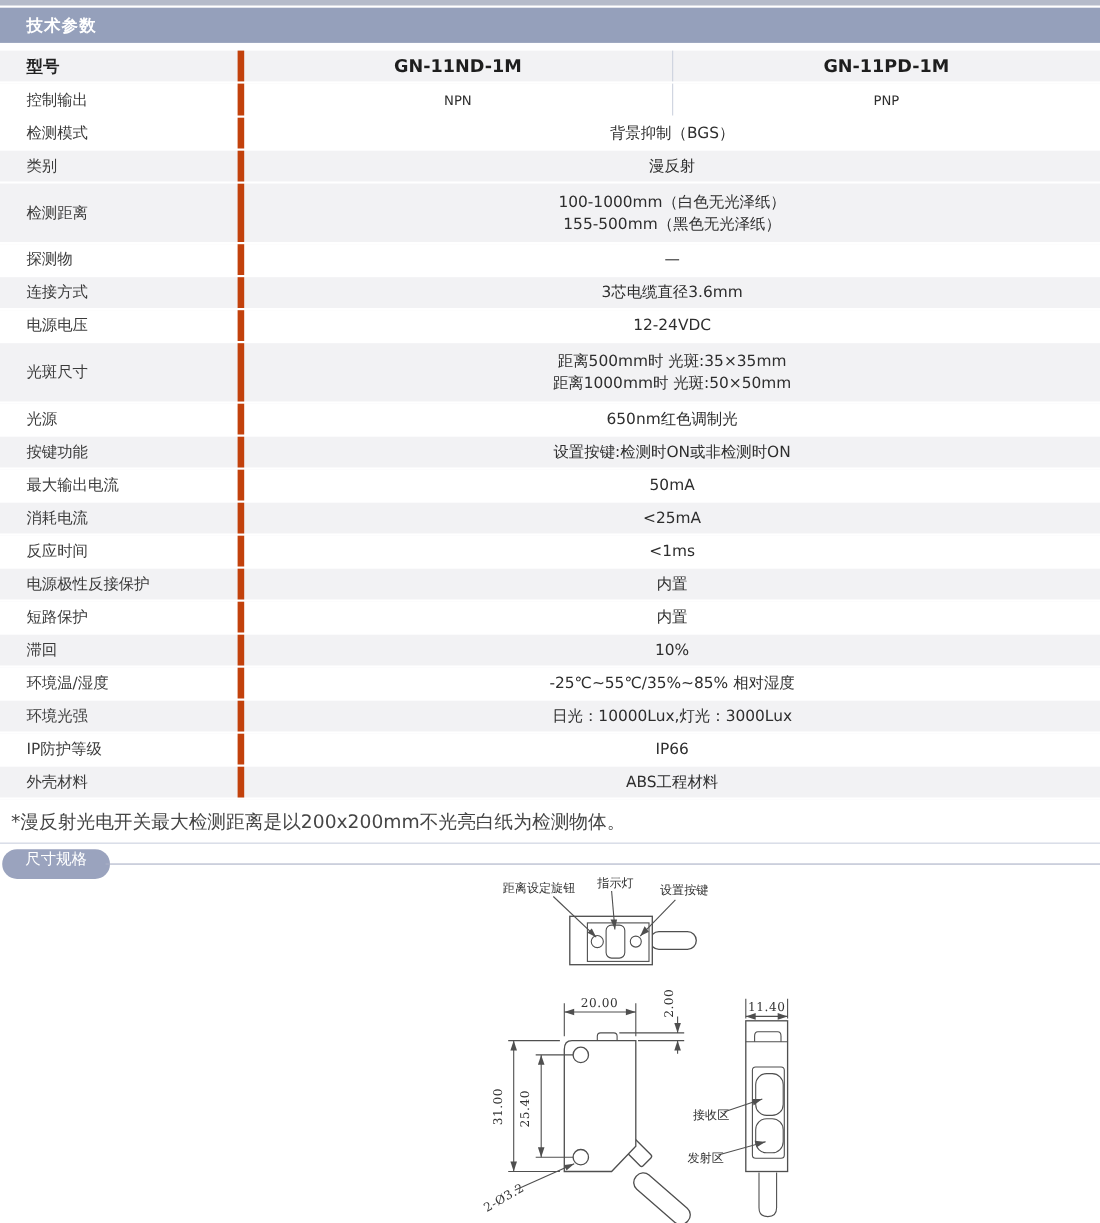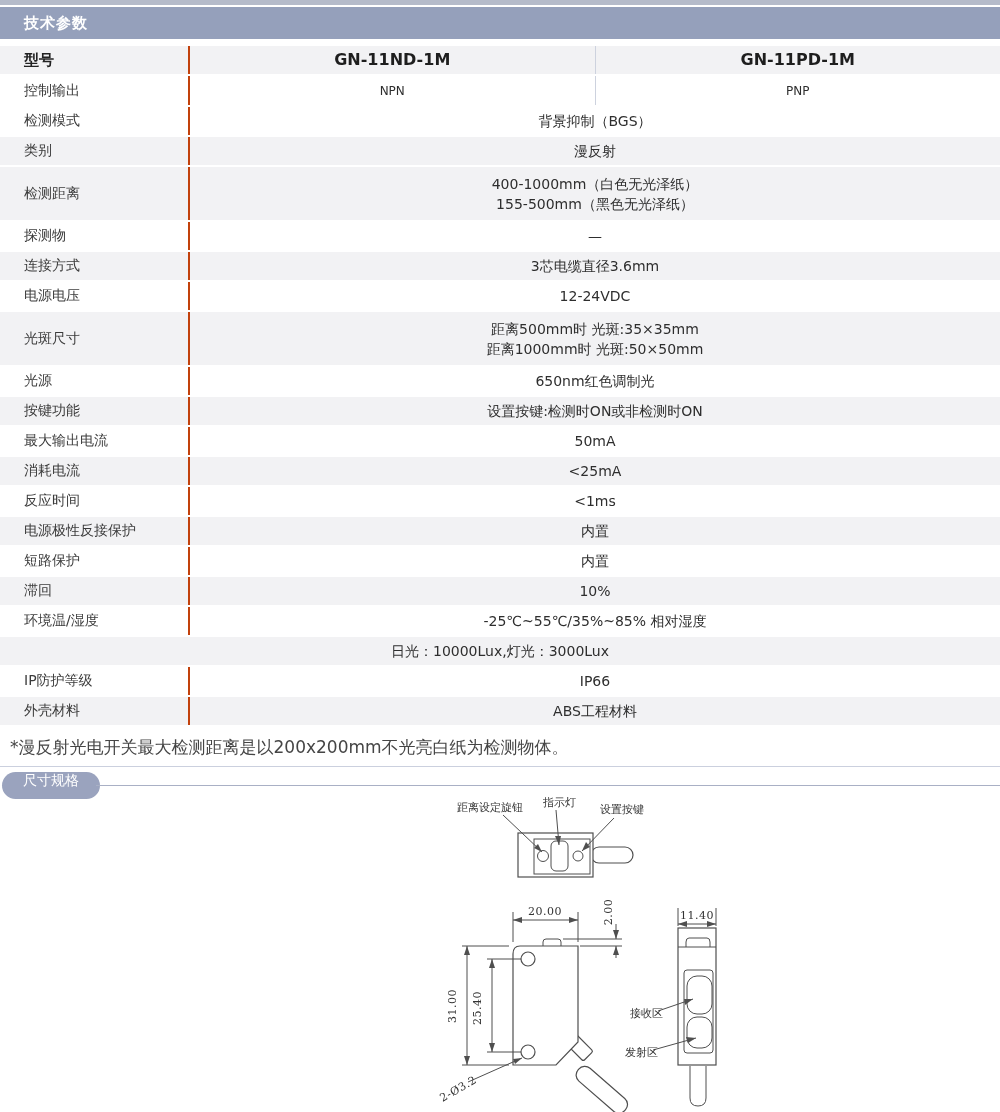--- a/index.html
+++ b/index.html
@@ -5,22 +5,22 @@
   html,body{margin:0;padding:0;background:#fff;}
   body{width:1000px;height:1112px;overflow:hidden;position:relative;
        font-family:"DejaVu Sans","Liberation Sans",sans-serif;color:#2f2f2f;}
   .top-strip{height:5px;background:#B5BBCA;}
   .section-bar{height:32px;margin-top:2px;background:#95A0BB;display:flex;align-items:center;}
   .section-bar span{color:#fff;font-weight:bold;font-size:15px;margin-left:24px;letter-spacing:1px;}
   .spec-table{margin-top:7px;}
   .trow{display:flex;min-height:30px;box-sizing:border-box;border-bottom:2px solid #fff;}
   .trow.tall{min-height:55px;}
   .trow.shade{background:#F2F2F4;}
-  .tlabel{width:190px;box-sizing:border-box;padding-left:24px;display:flex;align-items:center;
-          font-size:14px;color:#3b3b3b;border-right:2px solid #c2410c;}
+  .tlabel{width:222px;box-sizing:border-box;padding-left:24px;display:flex;align-items:center;
+          font-size:14px;color:#3b3b3b;border-right:6px solid #c2410c;}
   .tlabel.bold{font-weight:bold;font-size:15px;color:#222;}
   .tvalue{flex:1;display:flex;flex-direction:column;align-items:center;justify-content:center;
           font-size:14px;text-align:left;line-height:20px;color:#2e2e2e;}
   .tvalue.split{flex-direction:row;align-items:stretch;}
   .half{flex:1;display:flex;align-items:center;justify-content:center;}
   .half.divl{border-left:1px solid #CDD2DE;}
   .half.model{font-weight:bold;font-size:16px;color:#1e1e1e;}
   .half.out{font-size:12px;}
   .footnote{padding:9px 0 0 10px;font-size:17px;color:#454545;}
   .dim-divider{margin-top:7px;border-top:1px solid #CBD0DE;}
@@ -76,21 +76,21 @@
         </div>
         <div class="trow shade">
           <div class="tlabel">类别</div>
           <div class="tvalue">
             <div>漫反射</div>
           </div>
         </div>
         <div class="trow shade tall">
           <div class="tlabel">检测距离</div>
           <div class="tvalue">
-            <div>400-1000mm（白色无光泽纸）</div>
+            <div>100-1000mm（白色无光泽纸）</div>
             <div>155-500mm（黑色无光泽纸）</div>
           </div>
         </div>
         <div class="trow">
           <div class="tlabel">探测物</div>
           <div class="tvalue">
             <div>—</div>
           </div>
         </div>
         <div class="trow shade">
@@ -160,20 +160,21 @@
             <div>10%</div>
           </div>
         </div>
         <div class="trow">
           <div class="tlabel">环境温/湿度</div>
           <div class="tvalue">
             <div>-25℃~55℃/35%~85% 相对湿度</div>
           </div>
         </div>
         <div class="trow shade">
+          <div class="tlabel">环境光强</div>
           <div class="tvalue">
             <div>日光：10000Lux,灯光：3000Lux</div>
           </div>
         </div>
         <div class="trow">
           <div class="tlabel">IP防护等级</div>
           <div class="tvalue">
             <div>IP66</div>
           </div>
         </div>

